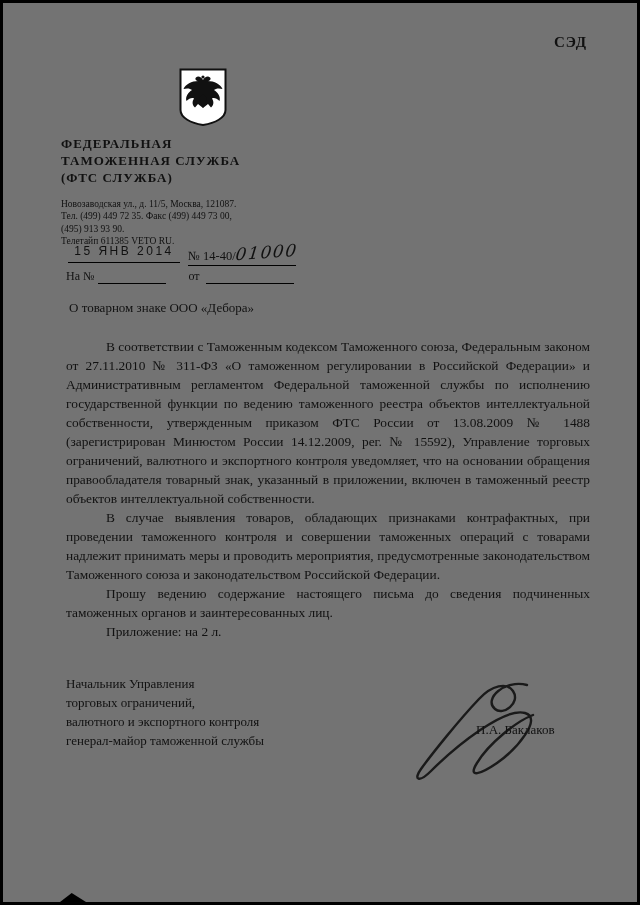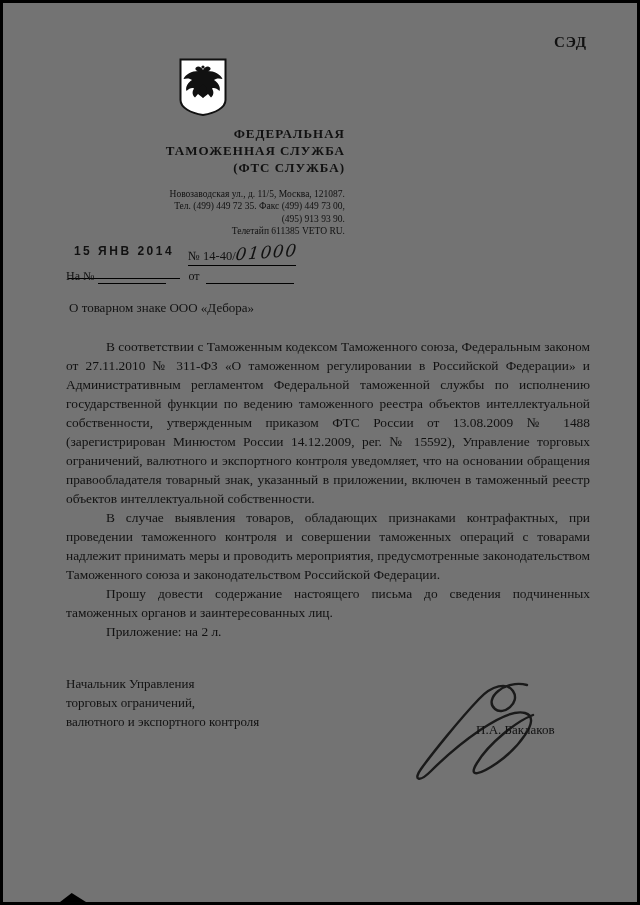--- a/index.html
+++ b/index.html
@@ -3,30 +3,30 @@
 <meta charset="utf-8">
 <style>
   html,body{margin:0;padding:0;background:#fff;}
   .page{
     position:relative;width:640px;height:905px;background:#737373;
     box-sizing:border-box;border:3px solid #000;overflow:hidden;
     font-family:"Liberation Serif",serif;color:#111;
   }
   .sed{position:absolute;top:31px;right:50px;font-weight:bold;font-size:15px;letter-spacing:1px;}
   
-  .letterhead{position:absolute;left:58px;top:55px;width:284px;text-align:right;}
+  .letterhead{position:absolute;left:58px;top:65px;width:284px;text-align:left;}
   .emblem{display:block;margin:0 auto;width:48px;height:58px;}
   .org{margin-top:9px;font-weight:bold;font-size:13px;line-height:17px;letter-spacing:1px;}
   .addr{margin-top:12px;font-size:9.5px;line-height:12.3px;}
   
   .refrow1{position:absolute;left:63px;top:241px;width:280px;height:20px;}
   .date-stamp{
     position:absolute;left:2px;top:0;width:112px;text-align:center;
-    border-bottom:1.5px solid #000;padding-bottom:20px;
-    font-family:"Liberation Sans",sans-serif;font-weight:bold;font-size:12px;letter-spacing:2.5px;white-space:nowrap;
+    border-bottom:1.5px solid #000;padding-bottom:4px;
+    font-family:"Liberation Sans",sans-serif;font-weight:normal;font-size:12px;letter-spacing:2.5px;white-space:nowrap;
   }
   .doc-number{position:absolute;left:122px;top:0;width:108px;border-bottom:1px solid #000;padding-bottom:1px;white-space:nowrap;}
   .num-prefix{font-size:12.5px;}
   .num-hand{
     display:inline-block;font-family:"DejaVu Serif",serif;font-style:italic;
     font-size:17px;letter-spacing:1.5px;transform:skewX(-10deg) rotate(-4deg);
     position:relative;top:-2px;
   }
   .refrow2{position:absolute;left:63px;top:266px;width:280px;font-size:12px;}
   .blank{display:inline-block;border-bottom:1px solid #000;height:13px;vertical-align:bottom;}
@@ -87,28 +87,29 @@
   <div class="refrow2">
     <span>На №</span><span class="blank b1"></span><span class="ot">от</span><span class="blank b2"></span>
   </div>
 
 
   <div class="subject">О товарном знаке ООО «Дебора»</div>
 
   <div class="body">
     <p>В соответствии с Таможенным кодексом Таможенного союза, Федеральным законом от 27.11.2010 № 311-ФЗ «О таможенном регулировании в Российской Федерации» и Административным регламентом Федеральной таможенной службы по исполнению государственной функции по ведению таможенного реестра объектов интеллектуальной собственности, утвержденным приказом ФТС России от 13.08.2009 № 1488 (зарегистрирован Минюстом России 14.12.2009, рег. № 15592), Управление торговых ограничений, валютного и экспортного контроля уведомляет, что на основании обращения правообладателя товарный знак, указанный в приложении, включен в таможенный реестр объектов интеллектуальной собственности.</p>
     <p>В случае выявления товаров, обладающих признаками контрафактных, при проведении таможенного контроля и совершении таможенных операций с товарами надлежит принимать меры и проводить мероприятия, предусмотренные законодательством Таможенного союза и законодательством Российской Федерации.</p>
-    <p>Прошу довести содержание настоящего письма до сведения подчиненных таможенных органов и заинтересованных лиц.</p>
+    <p>Прошу ведению содержание настоящего письма до сведения подчиненных таможенных органов и заинтересованных лиц.</p>
     <p class="attachment">Приложение: на 2 л.</p>
   </div>
 
   <div class="sig-position">
     <div>Начальник Управления</div>
     <div>торговых ограничений,</div>
     <div>валютного и экспортного контроля</div>
+    <div>генерал-майор таможенной службы</div>
   </div>
 
   <svg class="sig-flourish" viewBox="0 0 152 106" aria-hidden="true">
     <path d="M118 8 C96 2 74 22 86 32 C94 39 112 26 104 14 C98 5 83 8 70 22 C50 43 22 78 12 92 C4 103 10 106 22 94 C48 68 96 30 116 36 C134 41 108 72 88 86 C72 97 58 102 68 86 C80 66 108 44 124 38" fill="none" stroke="#1a1a1a" stroke-width="2.4" stroke-linecap="round"></path>
   </svg>
 
   <div class="sig-name">П.А. Баклаков</div>
 
   <div class="notch"></div>
 

